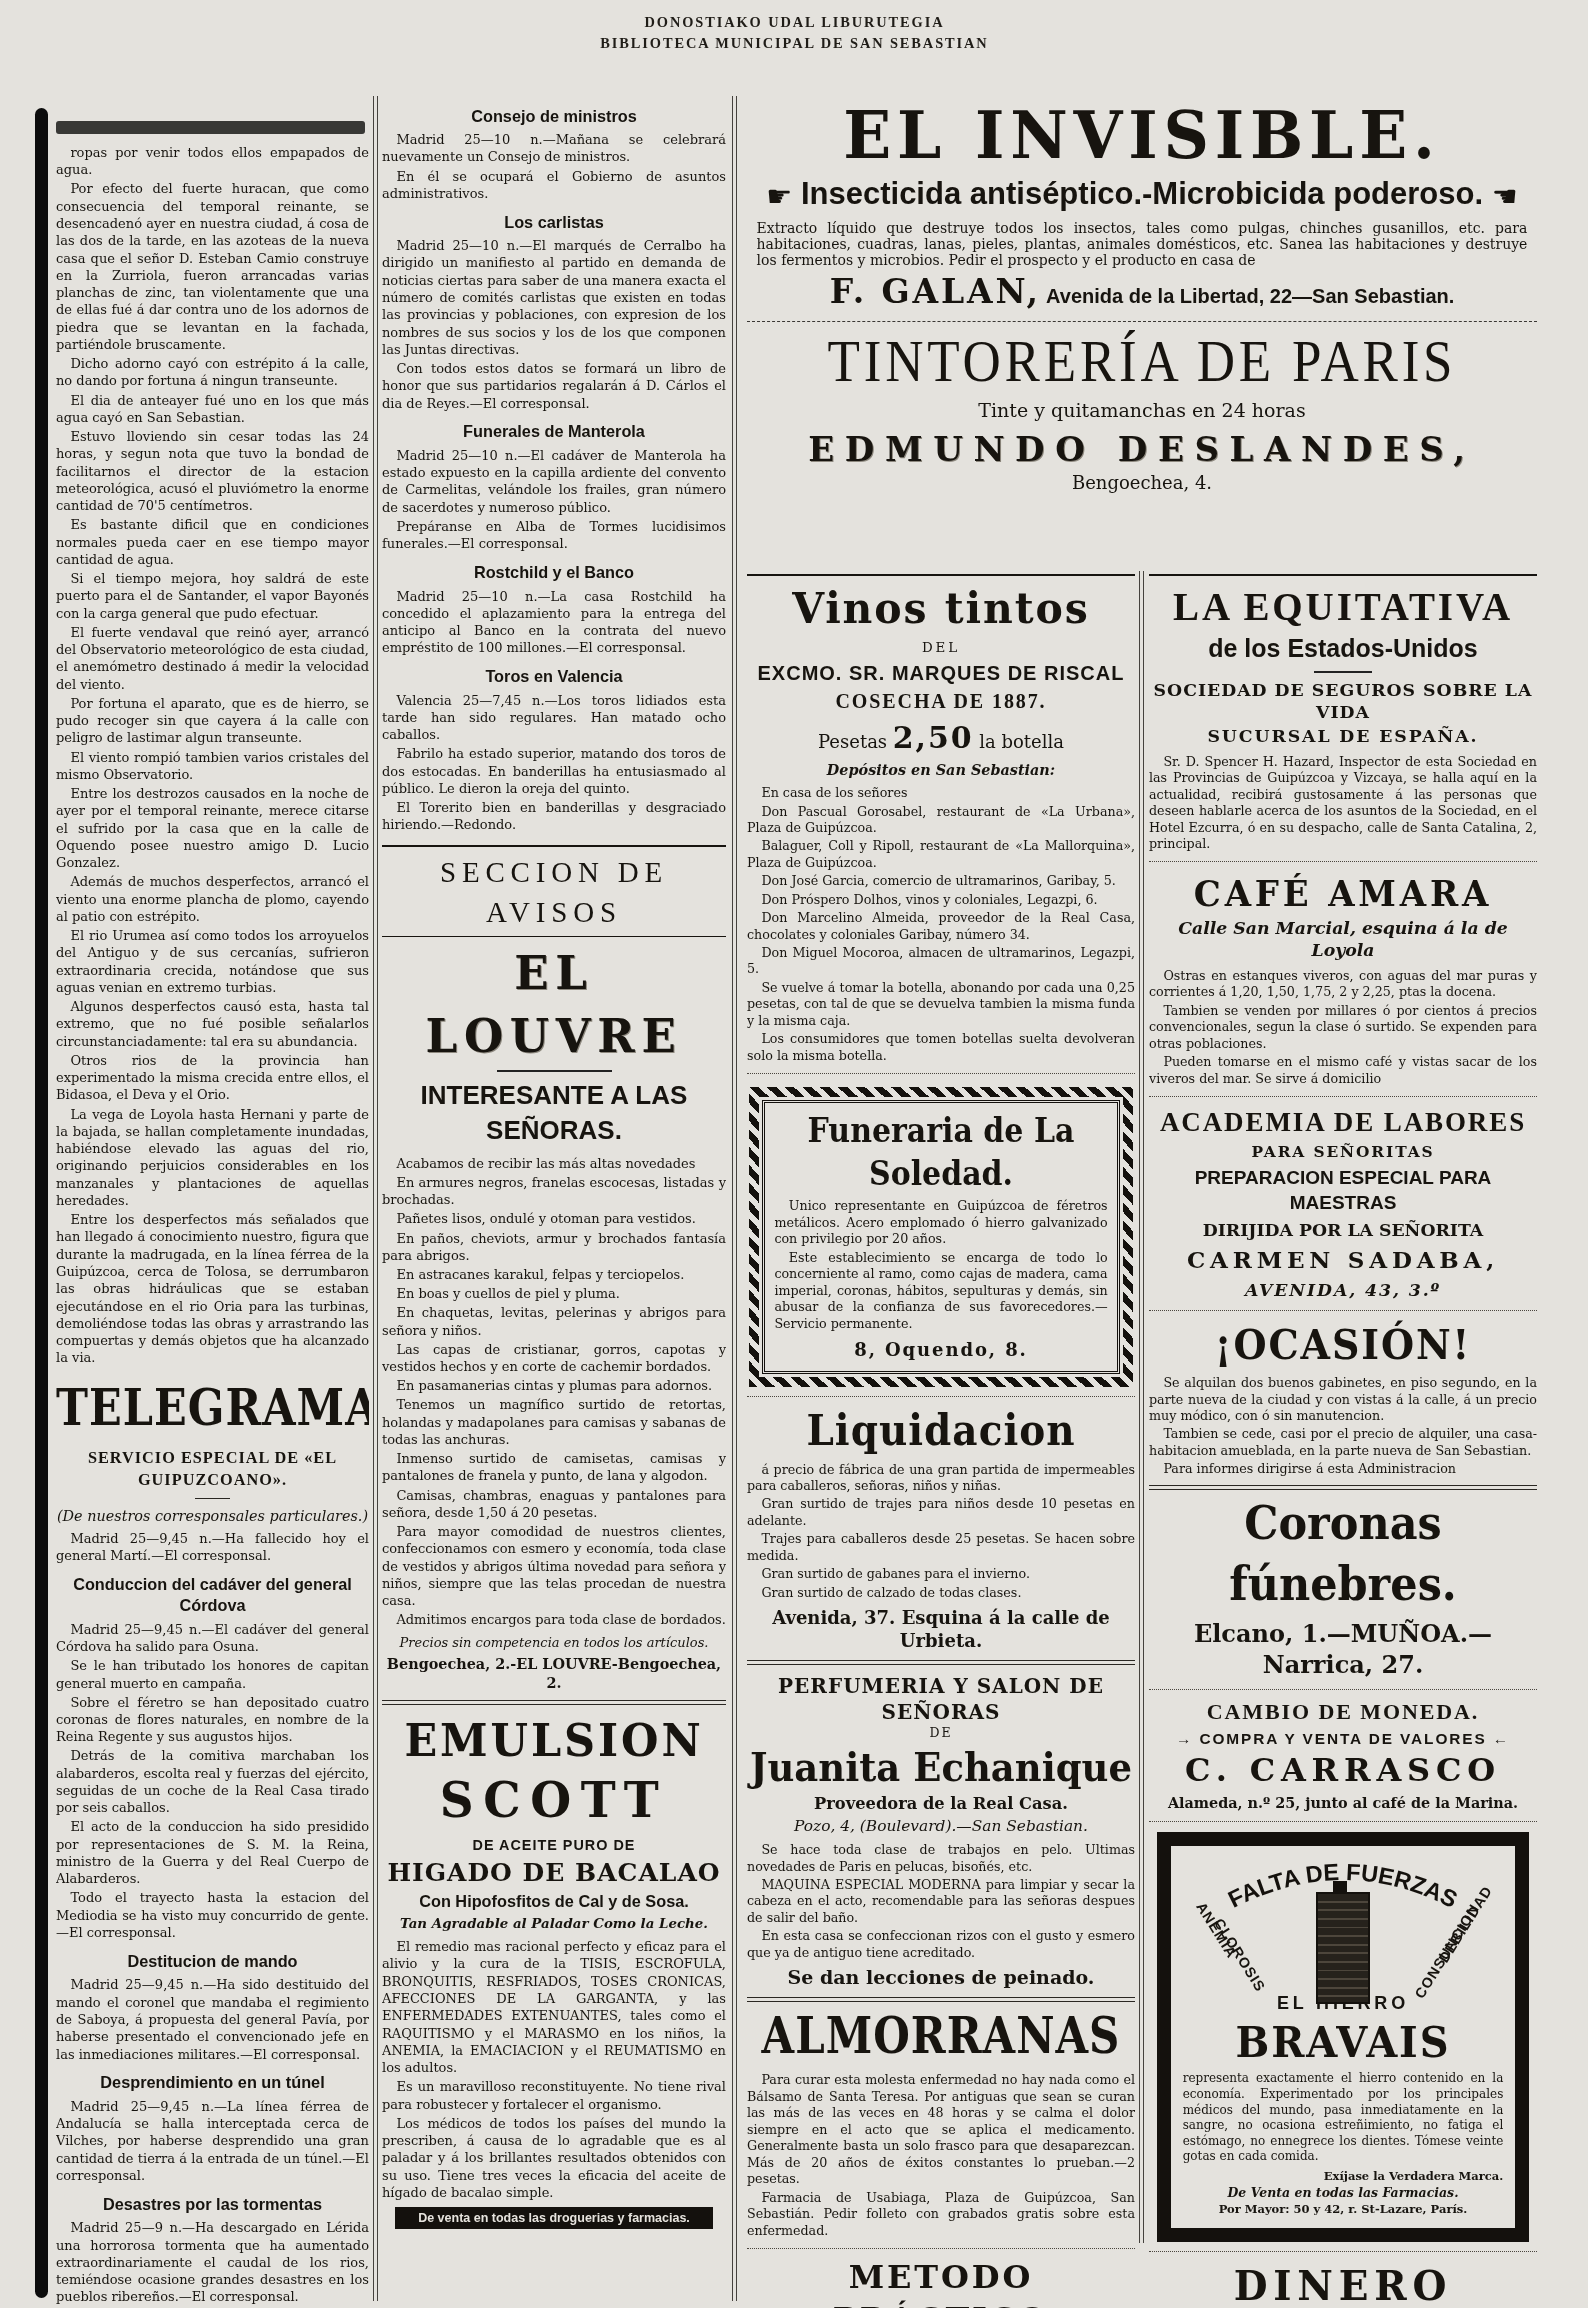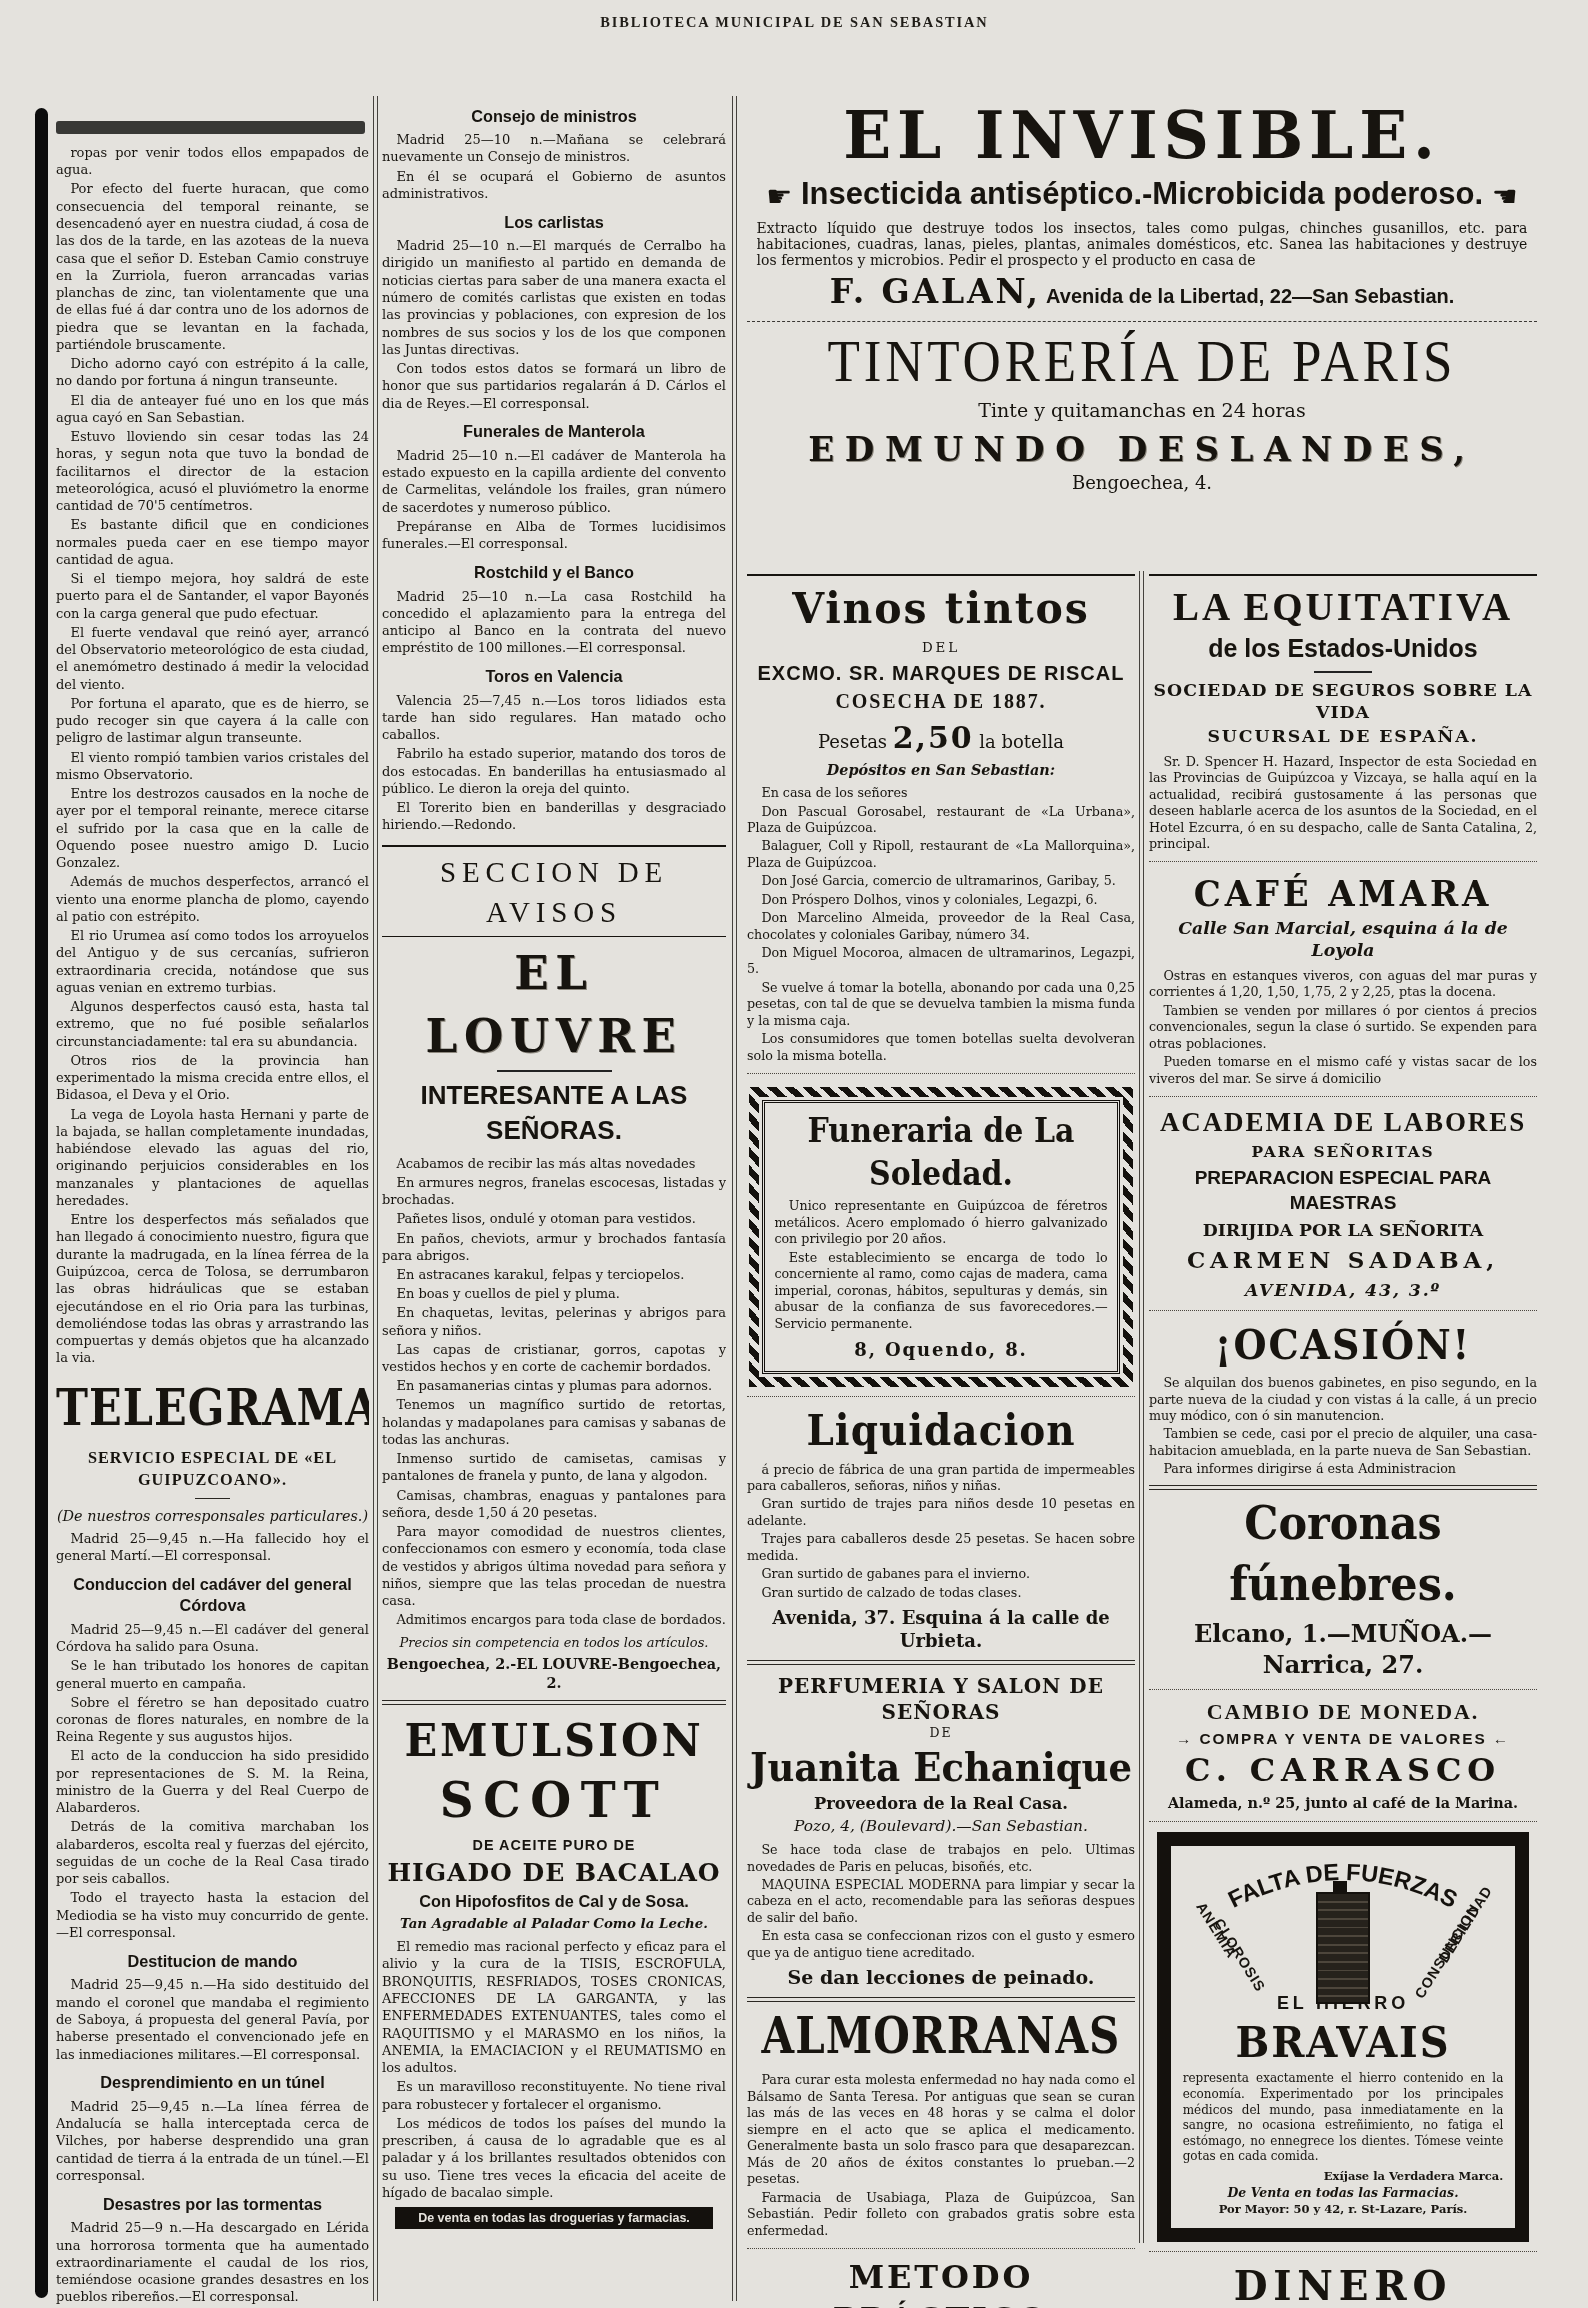--- a/index.html
+++ b/index.html
@@ -139,20 +139,21 @@
 </style>
 </head>
 <body>
 
 <div class="page">
 
   <div class="scan-strip"></div>
   <div class="smudge"></div>
 
   <div class="libheader">
+    <div>DONOSTIAKO UDAL LIBURUTEGIA</div>
     <div>BIBLIOTECA MUNICIPAL DE SAN SEBASTIAN</div>
   </div>
 
   <div class="vrule" style="left:373px;top:96px;height:2205px;"></div>
   <div class="vrule" style="left:732px;top:96px;height:2205px;"></div>
   <div class="vrule" style="left:1139px;top:571px;height:1672px;"></div>
 
   <div class="col col1">
     <div>
         <p class="para">ropas por venir todos ellos empapados de agua.</p>
@@ -179,22 +180,22 @@
       <div class="tele-sub">SERVICIO ESPECIAL DE «EL GUIPUZCOANO».</div>
       <div class="news-sep"></div>
       <div class="tele-note">(De nuestros corresponsales particulares.)</div>
       <p class="para">Madrid 25—9,45 n.—Ha fallecido hoy el general Martí.—El corresponsal.</p>
 
       <h3 class="art-head">Conduccion del cadáver del general Córdova</h3>
       <div>
           <p class="para">Madrid 25—9,45 n.—El cadáver del general Córdova ha salido para Osuna.</p>
           <p class="para">Se le han tributado los honores de capitan general muerto en campaña.</p>
           <p class="para">Sobre el féretro se han depositado cuatro coronas de flores naturales, en nombre de la Reina Regente y sus augustos hijos.</p>
+          <p class="para">Detrás de la comitiva marchaban los alabarderos, escolta real y fuerzas del ejército, seguidas de un coche de la Real Casa tirado por seis caballos.</p>
           <p class="para">El acto de la conduccion ha sido presidido por representaciones de S. M. la Reina, ministro de la Guerra y del Real Cuerpo de Alabarderos.</p>
-          <p class="para">Detrás de la comitiva marchaban los alabarderos, escolta real y fuerzas del ejército, seguidas de un coche de la Real Casa tirado por seis caballos.</p>
           <p class="para">Todo el trayecto hasta la estacion del Mediodia se ha visto muy concurrido de gente.—El corresponsal.</p>
         </div>
 
       <h3 class="art-head">Destitucion de mando</h3>
       <div>
           <p class="para">Madrid 25—9,45 n.—Ha sido destituido del mando el coronel que mandaba el regimiento de Saboya, á propuesta del general Pavía, por haberse presentado el convencionado jefe en las inmediaciones militares.—El corresponsal.</p>
         </div>
 
       <h3 class="art-head">Desprendimiento en un túnel</h3>
       <div>

